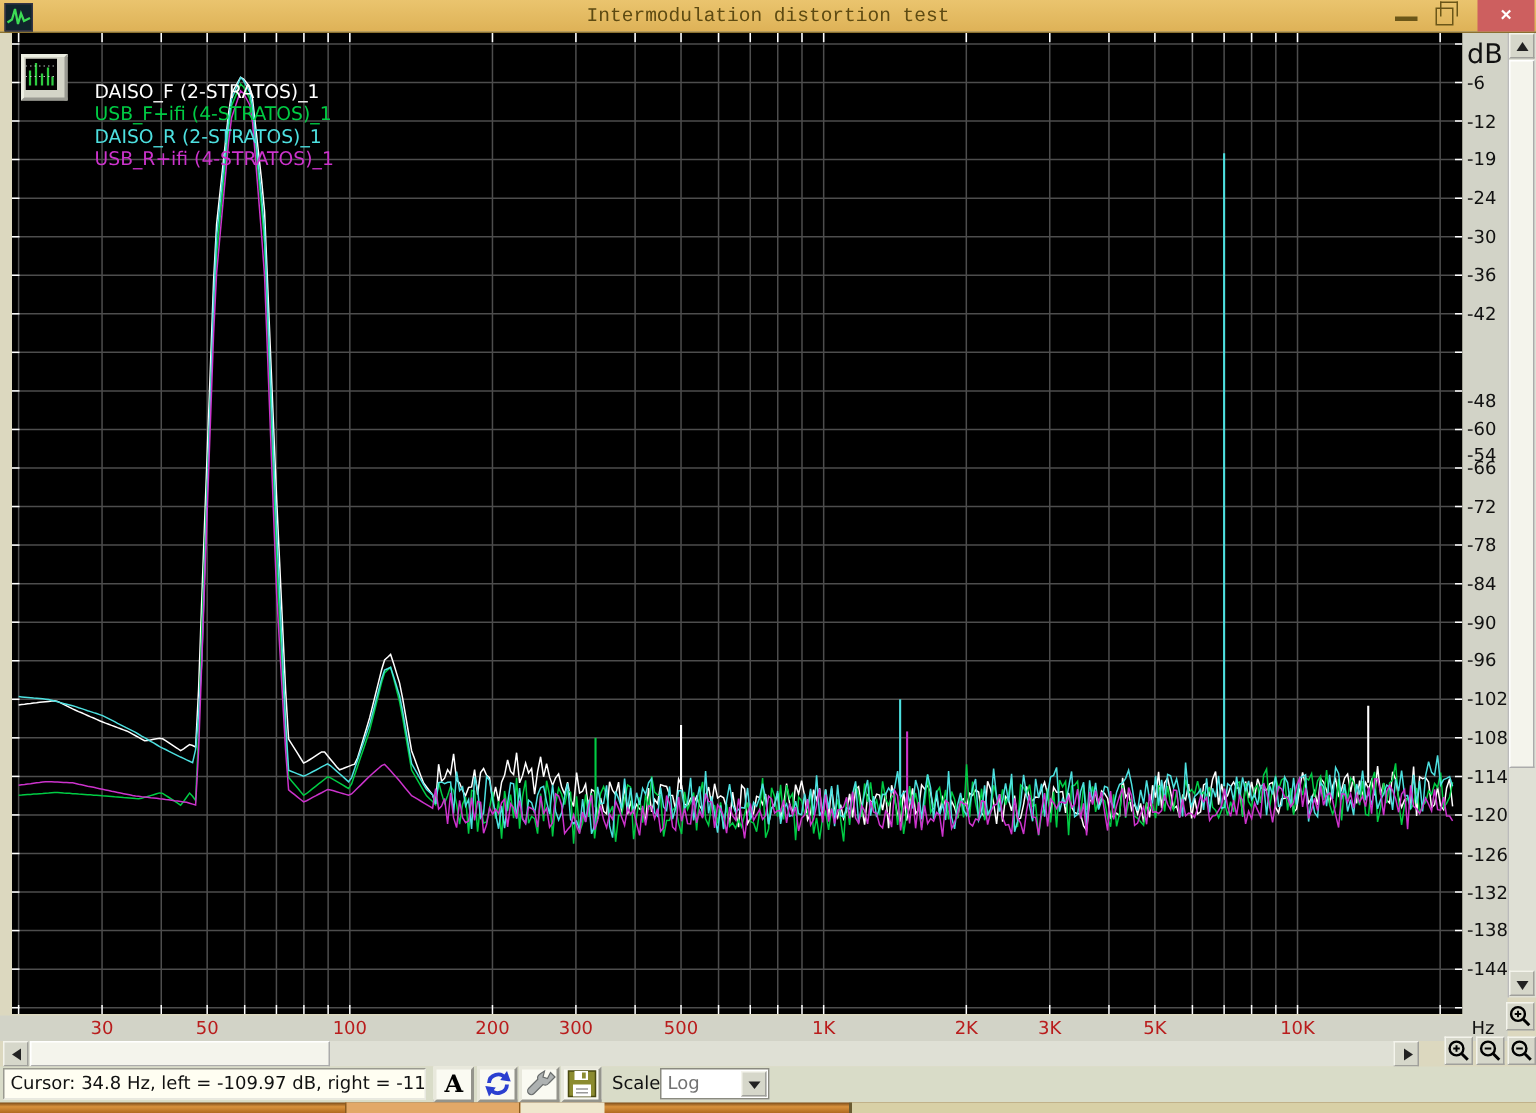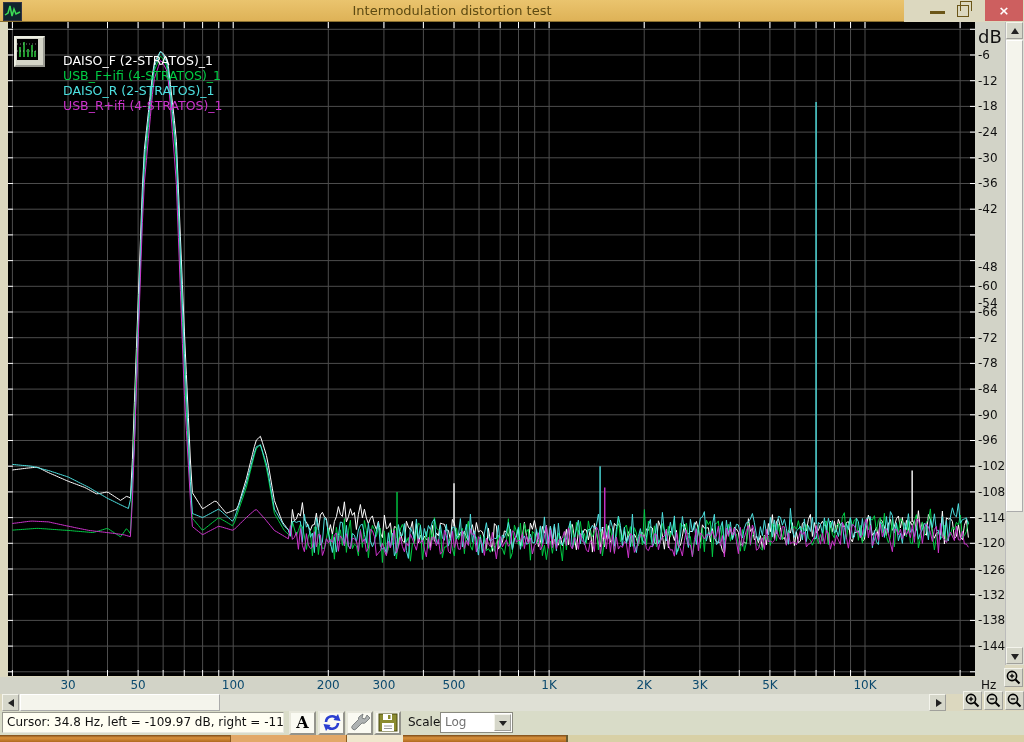--- a/index.html
+++ b/index.html
@@ -1,20 +1,20 @@
 <!DOCTYPE html>
 <html><head>
 <meta charset="utf-8">
 <style>
   html,body{margin:0;padding:0;}
   body{font-family:"DejaVu Sans",sans-serif;}
   #win{position:relative;width:1024px;height:742px;background:#dcd8bf;overflow:hidden;}
 
   
-  #titlebar{position:absolute;left:0;top:0;width:904px;height:21px;background:linear-gradient(#eac46e,#deb257);border-bottom:1px solid #8a7030;}
+  #titlebar{position:absolute;left:0;top:0;width:1024px;height:21px;background:linear-gradient(#eac46e,#deb257);border-bottom:1px solid #8a7030;font-family:Liberation Mono, monospace;}
   #app-icon{position:absolute;left:3px;top:2px;width:17px;height:17px;background:#10242c;border:1px solid #334;}
   #title-text{position:absolute;left:0;top:3px;width:100%;text-align:center;font-size:13px;color:#5d4a12;}
   #btn-min{position:absolute;left:930px;top:11px;width:15px;height:3px;background:#6b5618;}
   #btn-restore{position:absolute;left:957px;top:5px;width:10px;height:10px;border:1.5px solid #6b5618;background:transparent;}
   #btn-restore:before{content:"";position:absolute;left:2px;top:-5px;width:10px;height:9px;border:1.5px solid #6b5618;border-bottom:none;}
   #btn-close{position:absolute;left:985px;top:0px;width:38px;height:21px;background:#cd5f5f;color:#fff;text-align:center;font-size:13px;line-height:21px;font-weight:bold;}
 
   
   #plot-wrap{position:absolute;left:8px;top:22px;width:967px;height:654px;background:#000;}
   #plot-svg{position:absolute;left:0;top:0;}
@@ -27,21 +27,21 @@
   #y-strip{position:absolute;left:975px;top:22px;width:30px;height:671px;background:#d2d3c7;}
   .ylab{position:absolute;left:3px;width:28px;font-size:12px;color:#111;}
   #y-unit{position:absolute;left:978px;top:26px;font-size:18px;color:#111;}
   #vscroll{position:absolute;left:1005px;top:22px;width:18px;height:643px;background:#dfe0d5;border-left:1px solid #bbb;}
   .sbtn{position:absolute;background:#d6d7ca;border:1px outset #f4f4ec;box-sizing:border-box;}
   .tri{width:0;height:0;position:absolute;}
   #vthumb{position:absolute;left:0px;top:18px;width:17px;height:472px;background:#f4f4ec;border:1px outset #fff;box-sizing:border-box;}
 
   
   #x-strip{position:absolute;left:0px;top:677px;width:1005px;height:17px;background:#d2d3c7;}
-  .xlab{position:absolute;top:1px;font-size:12px;color:#0c4a6e;transform:translateX(-50%);}
+  .xlab{position:absolute;top:1px;font-size:12px;color:#b91c1c;transform:translateX(-50%);}
   #x-unit{position:absolute;left:981px;top:678px;font-size:12px;color:#111;}
 
   
   #hscroll{position:absolute;left:2px;top:694px;width:944px;height:17px;background:#dfe0d5;}
   #hthumb{position:absolute;left:18px;top:0px;width:200px;height:17px;background:#f4f4ec;border:1px outset #fff;box-sizing:border-box;}
 
   
   .zoombtn{position:absolute;width:19px;height:19px;background:#d6d7ca;border:1px outset #f4f4ec;box-sizing:border-box;}
   .zoombtn svg{display:block;margin:0px;}
 
@@ -268,21 +268,21 @@
       <line x1="11" y1="18" x2="11" y2="10" stroke="#2ecc40" stroke-width="1.5"></line>
       <line x1="15" y1="18" x2="15" y2="6" stroke="#2ecc40" stroke-width="1.5"></line>
       <line x1="18" y1="18" x2="18" y2="12" stroke="#2ecc40" stroke-width="1.5"></line>
       <path d="M0 5 H21 M0 12 H21" stroke="#cfd6cf" stroke-width="0.6" stroke-dasharray="1,2"></path>
     </svg>
   </div>
 
   <div id="y-strip">
       <div class="ylab" style="top: 25.9998px;">-6</div>
       <div class="ylab" style="top: 51.6996px;">-12</div>
-      <div class="ylab" style="top: 77.3994px;">-18</div>
+      <div class="ylab" style="top: 77.3994px;">-19</div>
       <div class="ylab" style="top: 103.099px;">-24</div>
       <div class="ylab" style="top: 128.799px;">-30</div>
       <div class="ylab" style="top: 154.499px;">-36</div>
       <div class="ylab" style="top: 180.199px;">-42</div>
       <div class="ylab" style="top: 205.898px; margin-top: 32px;">-48</div>
       <div class="ylab" style="top: 231.598px; margin-top: 42px;">-54</div>
       <div class="ylab" style="top: 257.298px;">-60</div>
       <div class="ylab" style="top: 282.998px;">-66</div>
       <div class="ylab" style="top: 308.698px;">-72</div>
       <div class="ylab" style="top: 334px;">-78</div>

